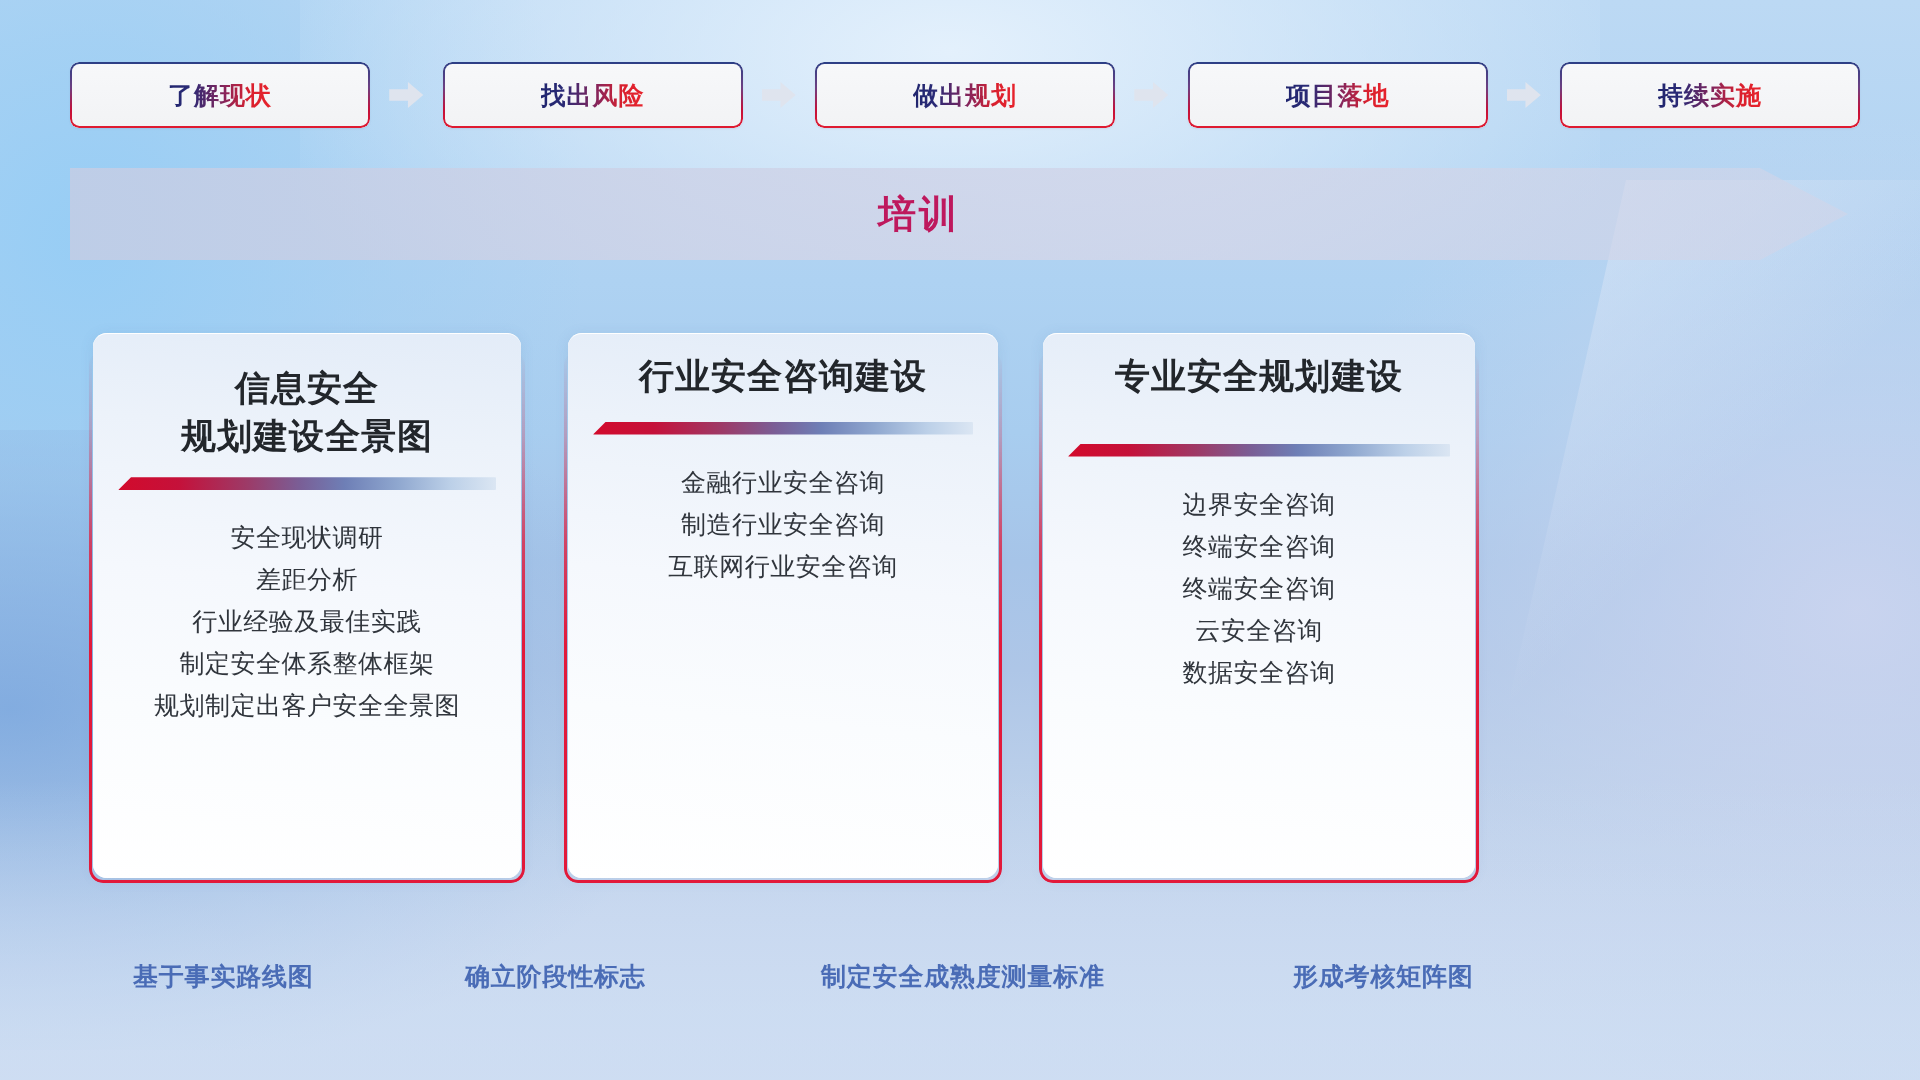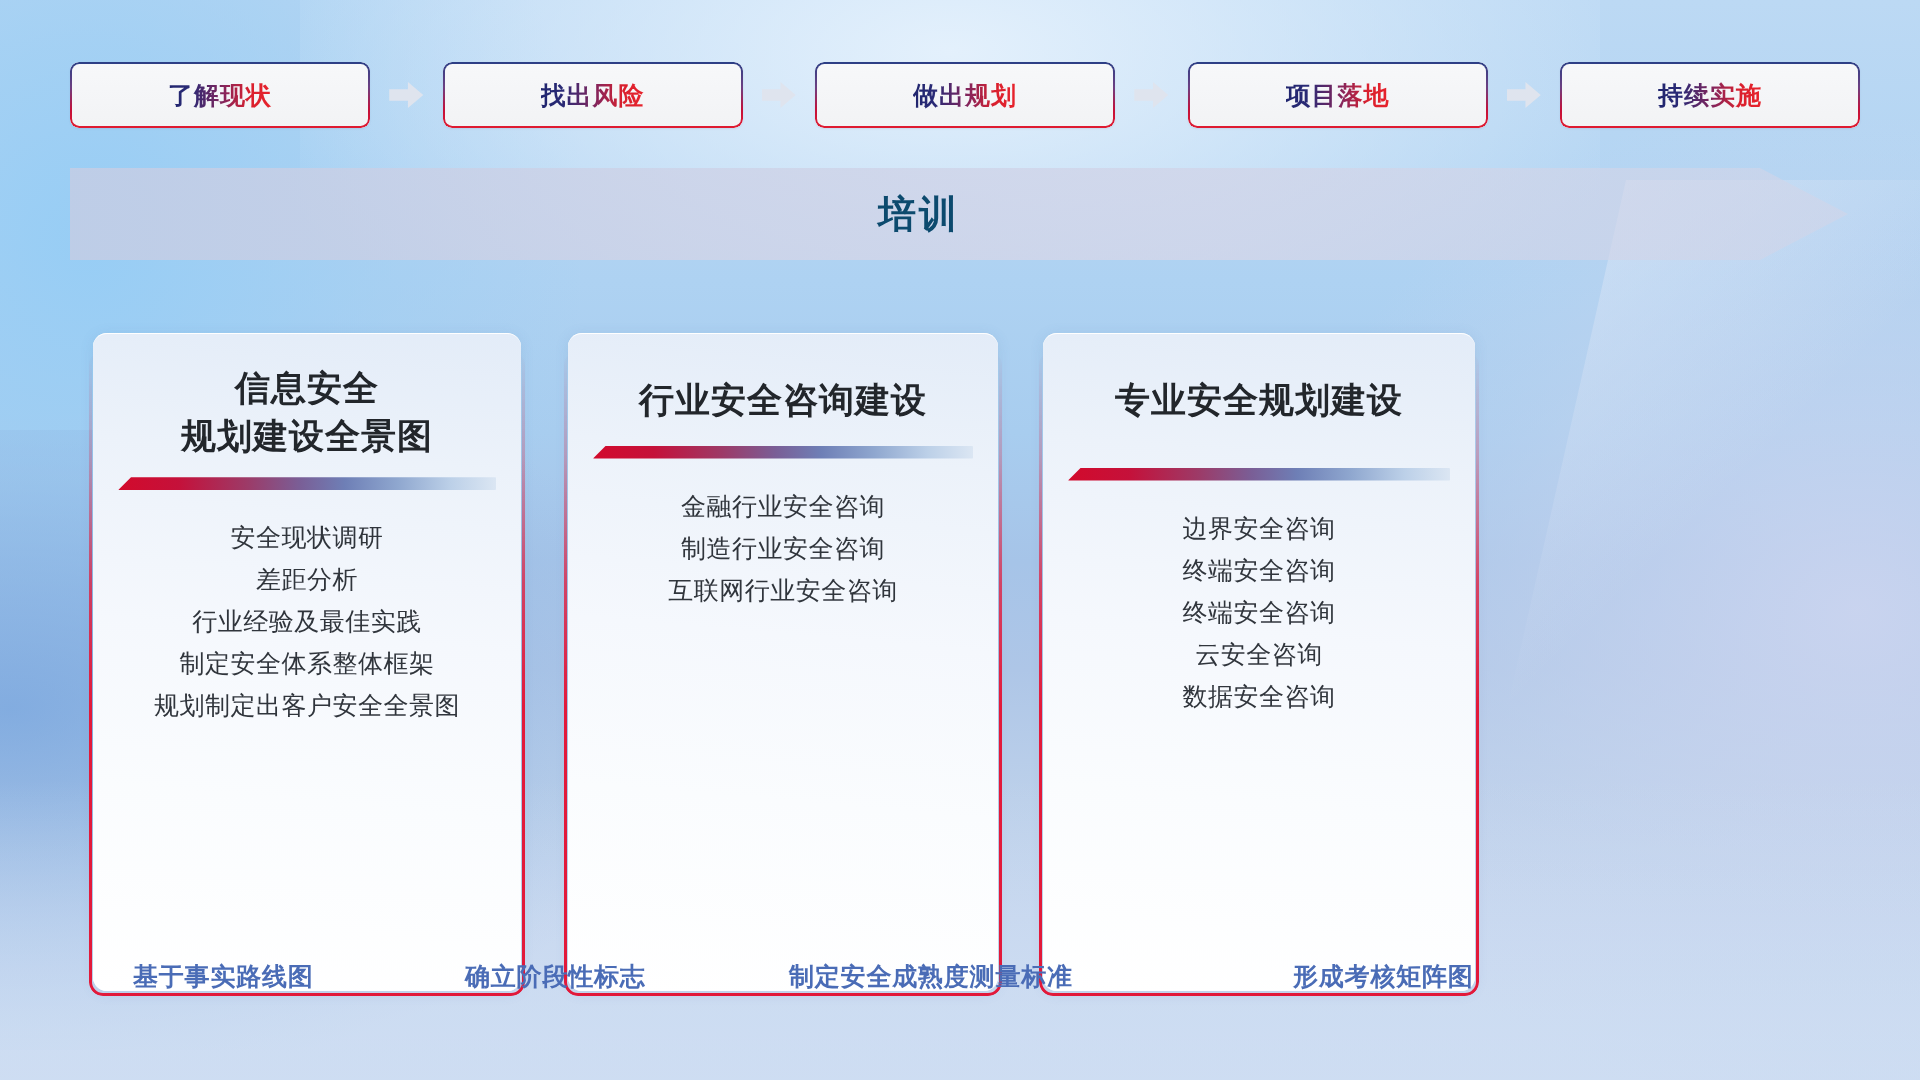--- a/index.html
+++ b/index.html
@@ -88,27 +88,27 @@
     position:absolute; z-index:4; left:70px; top:168px; width:1778px; height:92px;
   }
   .band-shape{
     position:absolute; inset:0;
     background:linear-gradient(90deg, rgba(198,205,228,.82) 0%, rgba(205,210,231,.80) 35%, rgba(209,212,232,.76) 65%, rgba(210,213,232,.58) 100%);
     clip-path:polygon(0 0, calc(100% - 88px) 0, 100% 50%, calc(100% - 88px) 100%, 0 100%);
   }
   .band-title{
     position:absolute; left:8px; right:88px; top:0; height:92px;
     display:flex; align-items:center; justify-content:center;
-    font-size:38px; font-weight:700; color:#0c4a6e; letter-spacing:3px;
+    font-size:38px; font-weight:700; color:#be185d; letter-spacing:3px;
   }
 
   
   #cards{ position:absolute; z-index:6; left:0; top:333px; width:1920px; height:545px; }
   .card{
-    position:absolute; top:0; height:658px; border-radius:14px;
+    position:absolute; top:0; height:545px; border-radius:14px;
     background:linear-gradient(185deg,#e4edf8 0%,#edf3fa 22%,#f6f9fd 48%,#fbfcfe 72%,#ffffff 100%);
     box-shadow:0 2px 14px rgba(80,115,165,.13);
     overflow:visible;
   }
   .card::before{   
     content:""; position:absolute; left:-4px; right:-4px; top:18px; bottom:-5px;
     border-radius:14px;
     border-left:3px solid #e2193a;
     border-right:3px solid #e2193a;
     border-bottom:3px solid #e2193a;
@@ -119,21 +119,21 @@
   .card-inner{
     position:absolute; inset:0; border-radius:14px; z-index:1;
     background:linear-gradient(185deg,#e3ecf8 0%,#ecf2fa 20%,#f5f8fd 46%,#fafcfe 70%,#ffffff 100%);
     border-top:1px solid rgba(255,255,255,.95);
     display:flex; flex-direction:column; align-items:center;
   }
   .card1{ left:93px; width:428px; }
   .card2{ left:568px; width:430px; }
   .card3{ left:1043px; width:432px; }
   .card-title{
-    margin-top:42px;
+    margin-top:18px;
     font-size:35px; font-weight:700; color:#22262b; line-height:1.36;
     text-align:center; letter-spacing:1px; white-space:pre-line;
   }
   .card1 .card-title{ margin-top:30px; }
   .divider{
     width:calc(100% - 50px); height:13px; margin-top:22px;
     background:linear-gradient(90deg,#d20a2c 0%,#c5113a 16%,#9d3a67 34%,#7a5e96 48%,#6e7fb6 60%,#8fa7cf 74%,#bcd0e8 88%,#dbe6f3 100%);
     clip-path:polygon(13px 0, 100% 0, 100% 100%, 0 100%);
     border-radius:1px;
   }
@@ -146,21 +146,21 @@
   }
 
   
   #footnotes{ position:absolute; z-index:7; left:0; top:920px; width:1920px; height:50px; }
   .fn{
     position:absolute; top:0;
     font-size:25px; font-weight:700; color:#4a6cb6; letter-spacing:.8px; white-space:nowrap;margin-top:40px;
   }
   .fn0{ left:133px; }
   .fn1{ left:465px; }
-  .fn2{ left:789px; }
+  .fn2{ left:821px; }
   .fn3{ left:1293px; }
 </style>
 </head>
 <body>
 
 <div id="bg">
   <div class="bg-base"></div>
   <div class="bg-left-glow"></div>
   <div class="bg-left-deep"></div>
   <div class="bg-right-glow"></div>

